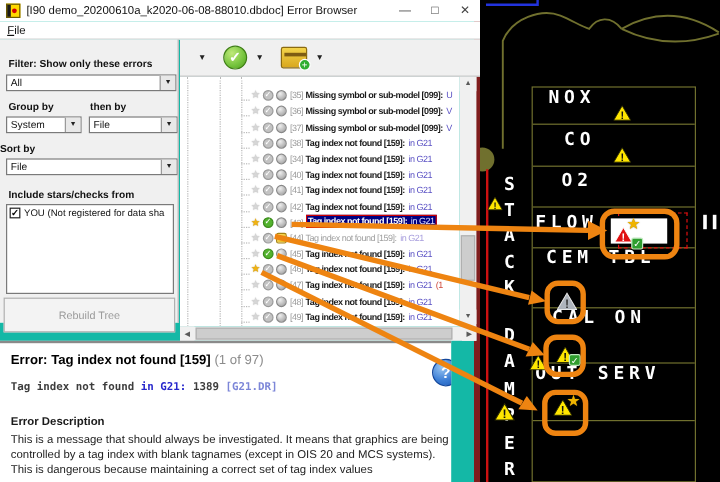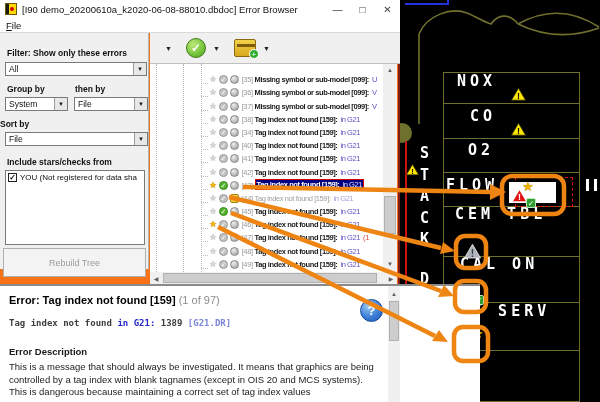--- a/index.html
+++ b/index.html
@@ -1,21 +1,21 @@
 <!DOCTYPE html>
 <html><head>
 <meta charset="utf-8">
 <style>
   *{margin:0;padding:0;box-sizing:border-box}
   html,body{background:#444}
   #screen{position:relative;width:600px;height:402px;overflow:hidden;background:#000;
     font-family:"Liberation Sans",sans-serif;-webkit-font-smoothing:antialiased}
 
   
-  #win{position:absolute;left:0;top:0;width:400px;height:402px;background:#f97316;border-right:2px solid #7f1d1d}
+  #win{position:absolute;left:0;top:0;width:400px;height:402px;background:#14b8a6;border-right:5px solid #7f1d1d}
   #titlebar{position:absolute;left:0;top:0;width:400px;height:18px;background:#fff;display:flex;align-items:center}
   .app-icon{width:12px;height:12px;margin:0 5px 0 5px;background:#ffd900;border:1px solid #6b5900;position:relative;flex:none}
   .app-icon:before{content:"";position:absolute;left:0;top:0;width:3px;height:100%;background:#1a1a1a}
   .app-icon:after{content:"";position:absolute;left:4px;top:3px;width:4px;height:4px;background:#d40000;border-radius:50%}
   #title-text{font-size:9.5px;color:#111;white-space:nowrap;overflow:hidden}
   .cap-btns{margin-left:auto;display:flex}
   .cap-btn{width:25px;height:18px;font-size:10px;color:#444;display:flex;align-items:center;justify-content:center}
   #menubar{position:absolute;left:0;top:18px;width:400px;height:15px;background:#fff;border-bottom:1px solid #d9d9d9;display:flex;align-items:center}
   .menu-item{display:block;font-size:9.5px;color:#111;padding:0 6px}
   .menu-item::first-letter{text-decoration:underline}
@@ -65,21 +65,21 @@
   .sel-box .t-tail{color:#dfe0ff}
   .trow.dim .t-text{color:#9f9f9f;font-weight:normal}
   .trow.dim .t-tail{color:#a79ddd}
 
   
   .sb-track{position:absolute;background:#f0f0f0}
   .sb-arrow{position:absolute;background:#f0f0f0;color:#5a5a5a;font-size:6px;display:flex;align-items:center;justify-content:center}
   .sb-thumb{position:absolute;background:#cdcdcd;border:1px solid #b0b0b0}
 
   
-  #detail{position:absolute;left:0;top:284px;width:480px;height:118px;background:#fff;border-top:2px solid #8a8a8a;overflow:hidden}
+  #detail{position:absolute;left:0;top:284px;width:376px;height:118px;background:#fff;border-top:2px solid #8a8a8a;overflow:hidden}
   #detail-head{position:absolute;left:9px;top:8px;font-size:11px;color:#000;white-space:nowrap}
   #detail-head b{font-weight:bold}
   #detail-count{color:#8c8c8c;font-weight:normal}
   #code-line{position:absolute;left:9px;top:32px;font-family:"DejaVu Sans Mono",monospace;font-size:9px;font-weight:bold;white-space:nowrap}
   .code-dark{color:#3d3d3d}.code-blue{color:#2727cc}.code-lblue{color:#7c86d8}
   #desc-head{position:absolute;left:9px;top:60px;font-size:9.5px;font-weight:bold;color:#1a1a1a}
   #desc-text{position:absolute;left:9px;top:75px;width:372px;font-size:9.5px;color:#222;line-height:12.5px}
   #help-icon{position:absolute;left:360px;top:13px;width:23px;height:23px;border-radius:50%;
     background:radial-gradient(circle at 35% 28%,#9cc8f2,#3d7fd6 55%,#1b57b4);border:1px solid #14489c;
     color:#fff;font-size:13px;font-weight:bold;display:flex;align-items:center;justify-content:center}

